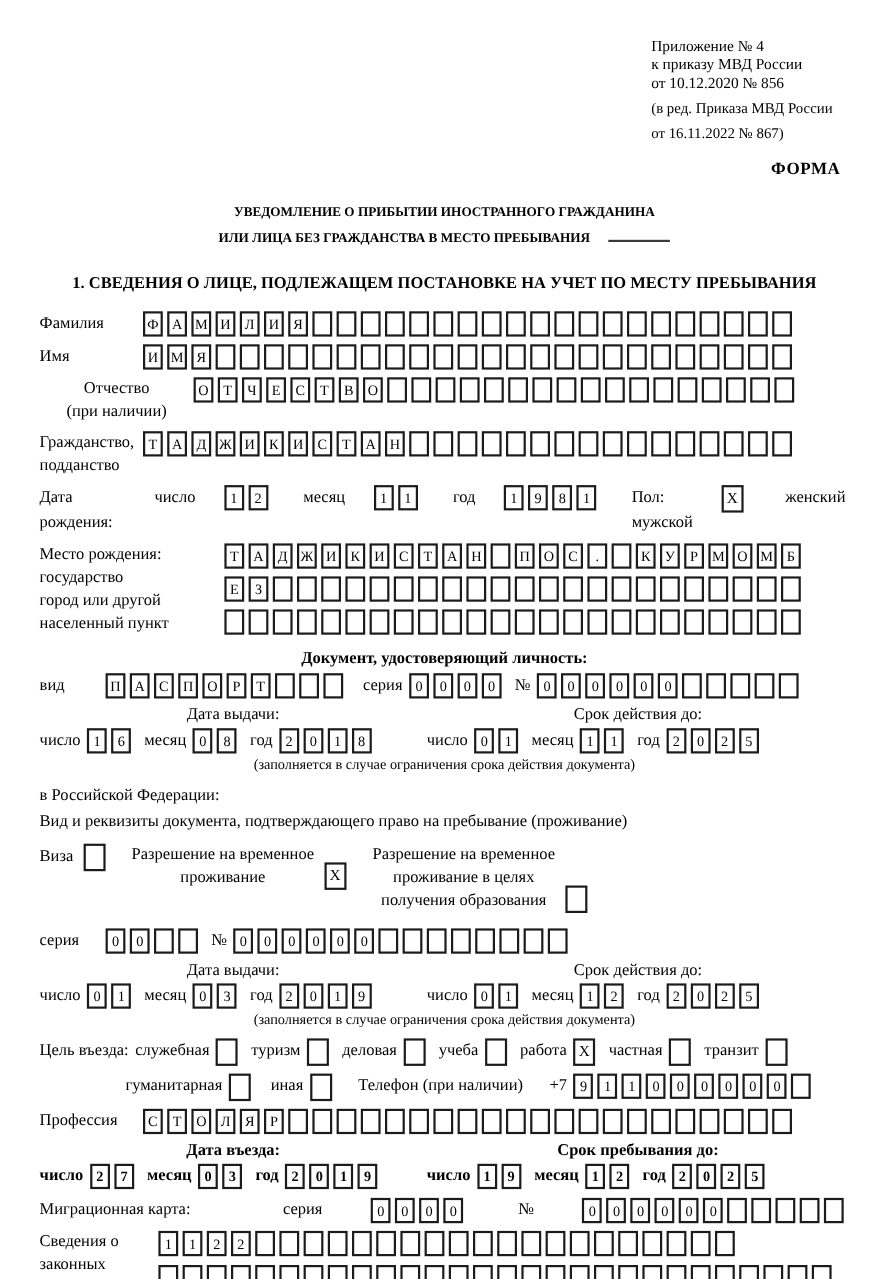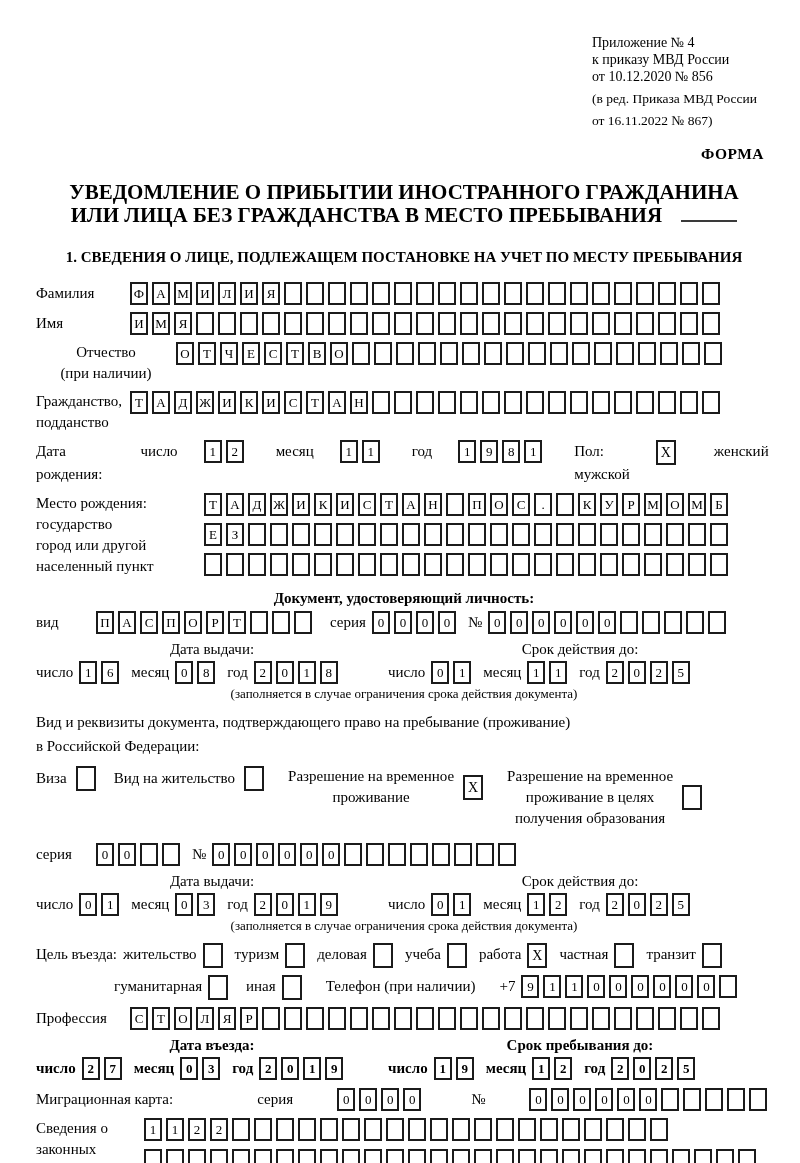--- a/index.html
+++ b/index.html
@@ -4,21 +4,21 @@
 <style>
   html,body { margin:0; padding:0; background:#ffffff; }
   .page {
     position:relative; width:800px; height:1163px; box-sizing:border-box;
     padding:34px 28px 0 36px; background:#fff; color:#000;
     font-family:"Liberation Serif","DejaVu Serif",serif; font-size:15px; overflow:hidden;
   }
   .hdr { margin-left:556px; width:200px; font-size:14px; line-height:17px; white-space:nowrap; }
   .hdr .sub { margin-top:5px; font-size:13.5px; }
   .forma { text-align:right; padding-right:8px; font-weight:bold; font-size:15.5px; margin-top:16px; letter-spacing:.5px; }
-  .title { text-align:center; font-weight:bold; font-size:21px; line-height:23px; margin-top:18px; }
+  .title { text-align:center; font-weight:bold; font-size:12px; line-height:23px; margin-top:18px; }
   .blank { display:inline-block; width:56px; border-bottom:2px solid #3a3a3a; height:14px; margin-left:14px; }
   .sec { font-weight:bold; font-size:15px; text-align:center; margin-top:22px; margin-bottom:16px; }
 
   .row { display:flex; align-items:flex-start; margin-bottom:7px; }
   .cells { display:inline-flex; gap:4px; flex-wrap:nowrap; }
   .cell {
     width:14px; height:19px; border:2px solid #1b1b1b; flex:0 0 auto;
     font-size:13px; line-height:19px; text-align:center; display:inline-block; background:#fff;
   }
   .cbox .cell { width:16px; height:21px; line-height:21px; font-size:14px; }
@@ -28,21 +28,21 @@
   .stack > div { margin-bottom:7px; }
   .dl { line-height:23px; margin-right:6px; }
   .gap12 { margin-left:12px; } .gap18 { margin-left:18px; } .gap24 { margin-left:24px; } .gap40 { margin-left:40px; }
   .datecols { display:flex; margin-bottom:2px; }
   .col-l { flex:0 0 352px; } .col-r { flex:1 1 auto; }
   .subhead { text-align:center; margin-bottom:3px; }
   .dateline { display:flex; align-items:flex-start; }
   .note { font-size:13px; text-align:center; margin:2px 0 9px; }
   .para { line-height:22px; margin-bottom:2px; }
   .cbrow { display:flex; align-items:flex-start; margin:9px 0 14px; }
-  .cbitem { display:flex; align-items:center; gap:9px; }
+  .cbitem { display:flex; align-items:flex-end; gap:9px; }
   .cbitem .one { line-height:25px; }
   .cbl { text-align:center; line-height:21px; }
   .repblock { display:flex; margin-top:4px; }
   .replabels { flex:0 0 108px; line-height:21px; }
   .repcells > .cells { margin-bottom:8px; }
 </style>
 </head>
 <body>
 
 <div class="page">
@@ -401,32 +401,26 @@
             <span class="cell">2</span>
             <span class="cell">0</span>
             <span class="cell">2</span>
             <span class="cell">5</span>
           </span>
       </div>
     </div>
   </div>
   <div class="note">(заполняется в случае ограничения срока действия документа)</div>
 
+  <div class="para">в Российской Федерации:</div>
   <div class="para">Вид и реквизиты документа, подтверждающего право на пребывание (проживание)</div>
-  <div class="para">в Российской Федерации:</div>
 
   <div class="cbrow">
     <div class="cbitem">
       <span class="one">Виза</span>
-      <span class="cells cbox">
-          <span class="cell"></span>
-        </span>
-    </div>
-    <div class="cbitem gap18">
-      <span class="one">Вид на жительство</span>
       <span class="cells cbox">
           <span class="cell"></span>
         </span>
     </div>
     <div class="cbitem gap24">
       <span class="cbl">
         <div>Разрешение на временное</div>
         <div>проживание</div>
       </span>
       <span class="cells cbox">
@@ -515,21 +509,21 @@
             <span class="cell">2</span>
             <span class="cell">5</span>
           </span>
       </div>
     </div>
   </div>
   <div class="note">(заполняется в случае ограничения срока действия документа)</div>
 
   <div class="row">
     <span class="dl">Цель въезда:</span>
-    <span class="dl">жительство</span>
+    <span class="dl">служебная</span>
     <span class="cells cbox">
         <span class="cell"></span>
       </span>
     <span class="dl gap12">туризм</span>
     <span class="cells cbox">
         <span class="cell"></span>
       </span>
     <span class="dl gap12">деловая</span>
     <span class="cells cbox">
         <span class="cell"></span>

